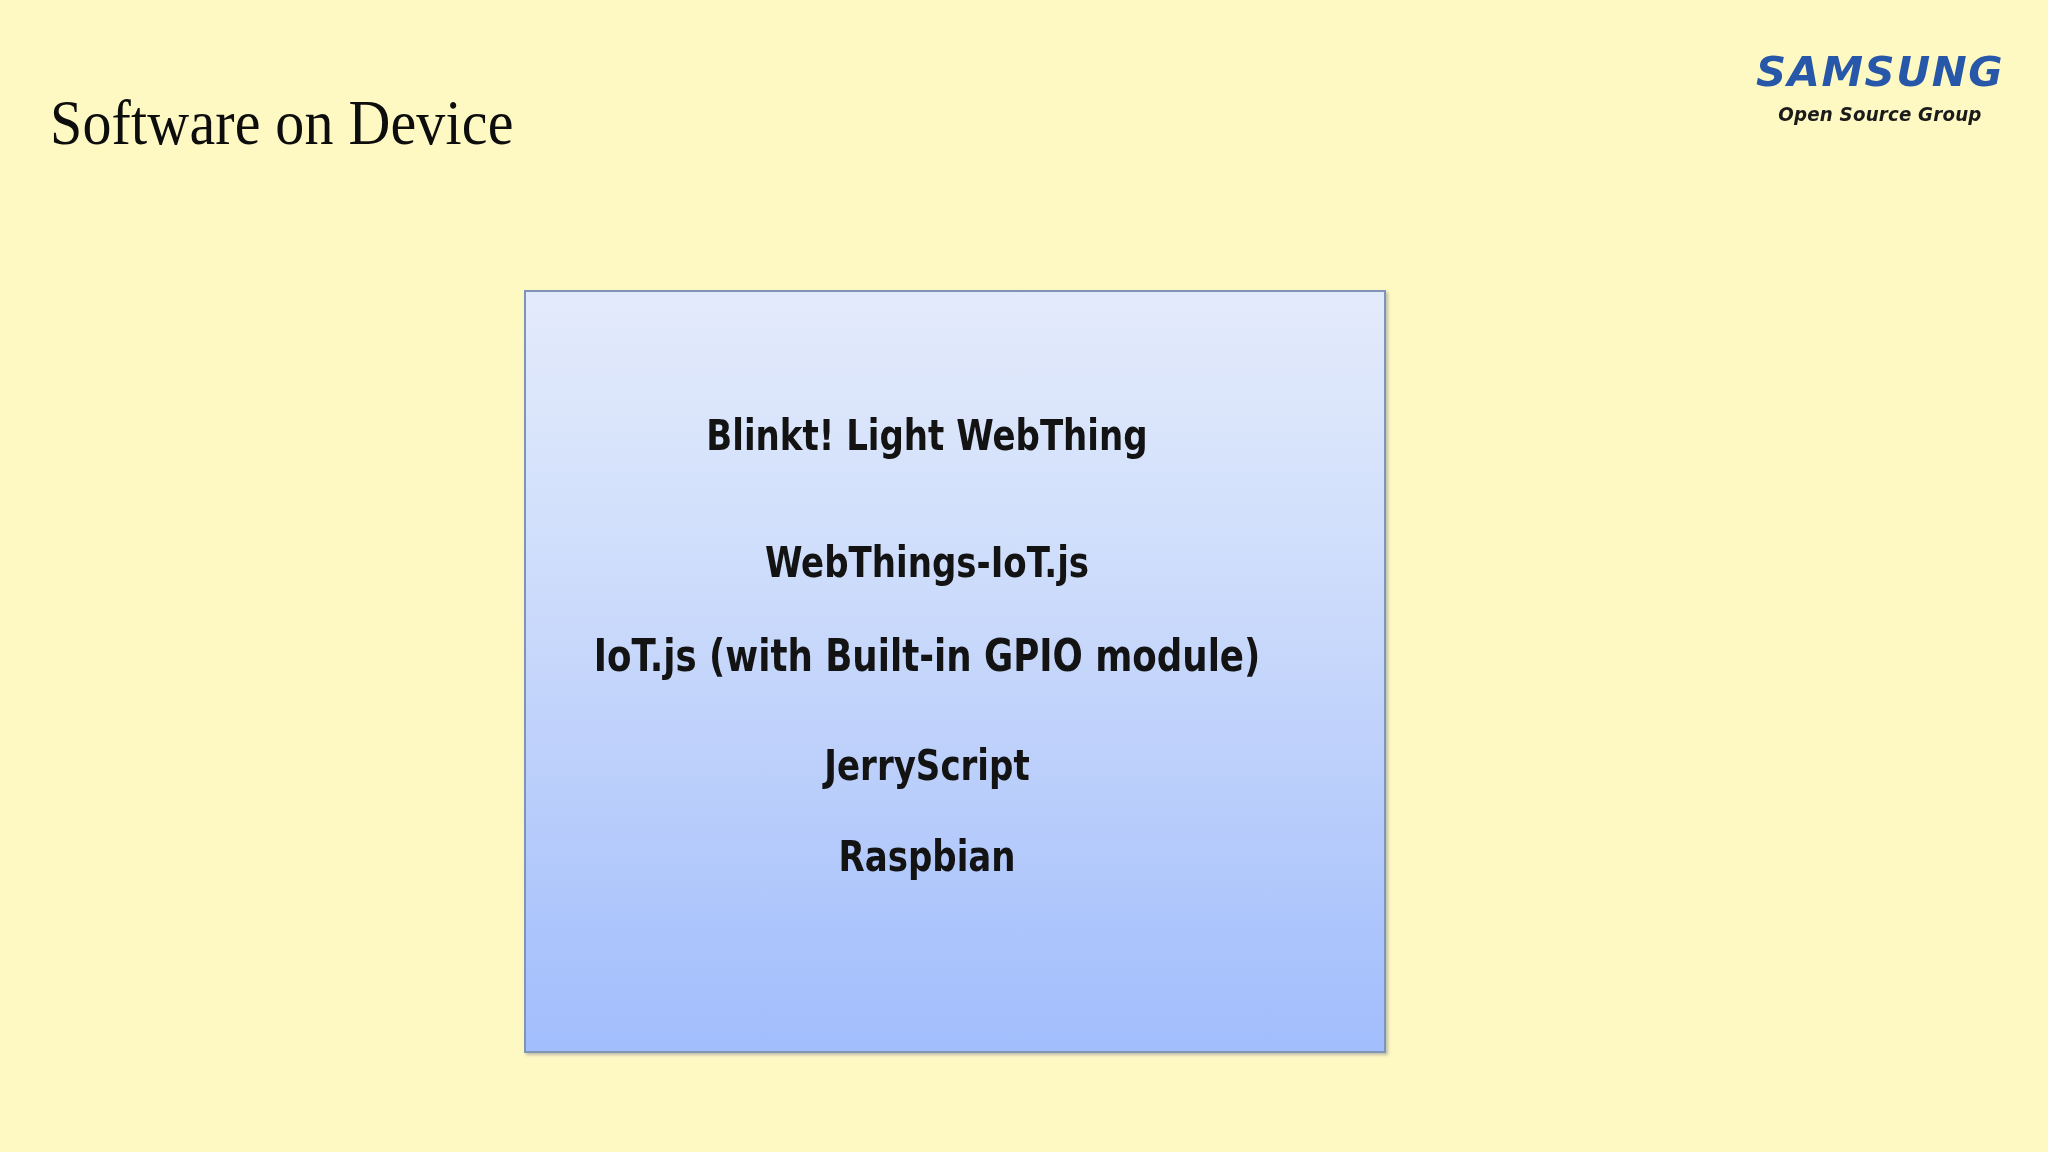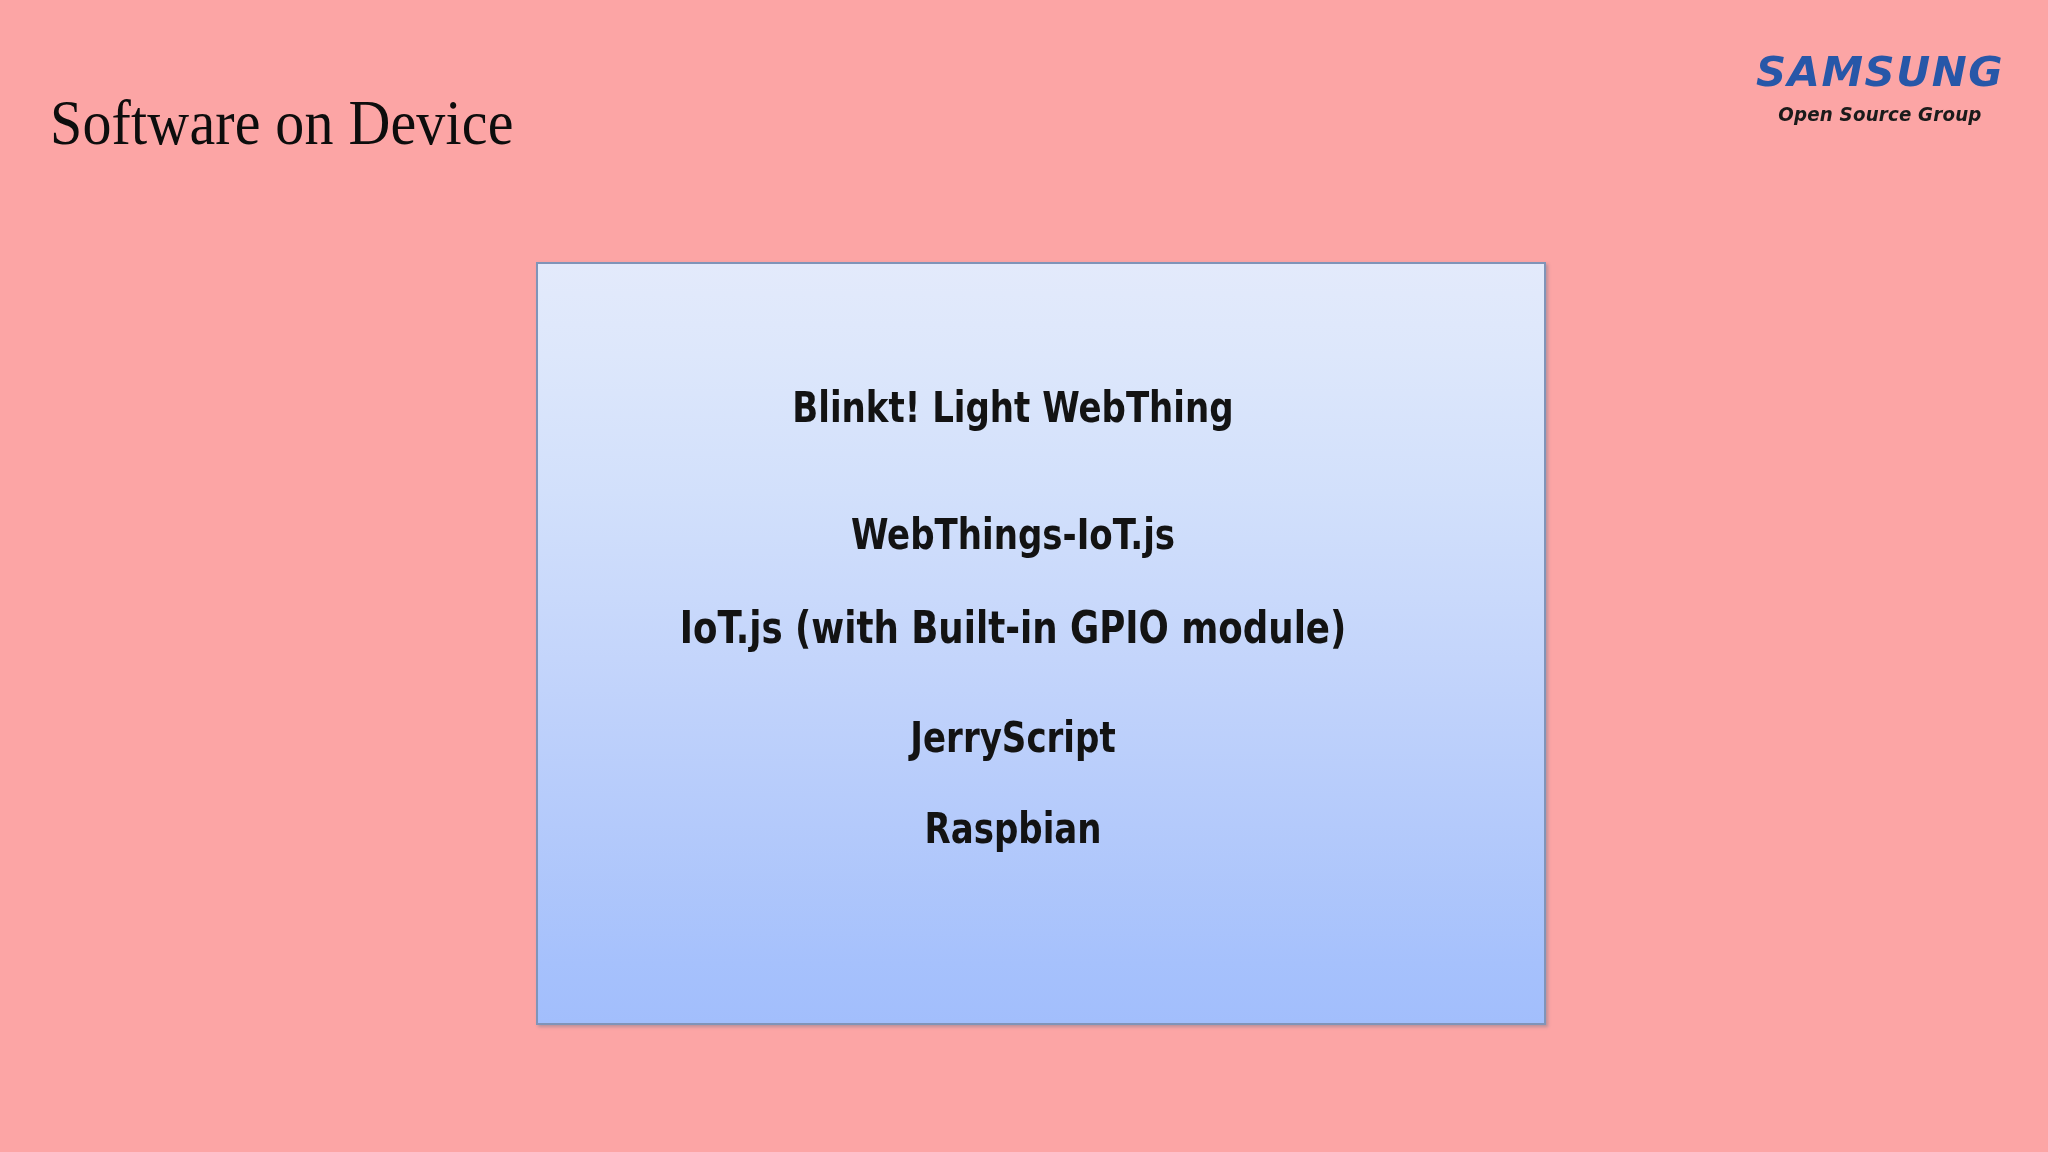--- a/index.html
+++ b/index.html
@@ -13,21 +13,21 @@
     height: 1152px;
     overflow: hidden;
     font-family: "Liberation Sans", sans-serif;
     -webkit-font-smoothing: antialiased;
   }
 
   .slide {
     position: relative;
     width: 2048px;
     height: 1152px;
-    background: #fca5a5;
+    background: #fef9c3;
   }
 
   
   .slide-title {
     position: absolute;
     left: 50px;
     top: 48px;
     font-family: "Liberation Serif", "DejaVu Serif", serif;
     font-size: 63px;
     font-weight: 400;
@@ -68,39 +68,38 @@
     line-height: 1;
     margin-top: 12px;
     white-space: nowrap;
     transform: scaleX(0.96);
   }
 
   
   .stack-box {
     position: absolute;
     left: 524px;
-    top: 262px;
-    width: 1010px;
+    top: 290px;
+    width: 862px;
     height: 763px;
     box-sizing: border-box;
     border: 2px solid #8094b8;
     background: linear-gradient(
         to bottom,
         #e3eafb 0%,
         #dde7fb 12%,
         #d2e0fb 30%,
         #c4d5fb 52%,
         #b4cafb 74%,
         #a6c1fc 92%,
         #a2befc 100%);
     box-shadow: 2px 2px 3px rgba(110, 120, 140, 0.45);
     display: flex;
     flex-direction: column;
     align-items: center;
-    margin-left: 12px;
   }
 
   .stack-layer {
     width: 100%;
     text-align: center;
     font-family: "DejaVu Sans Condensed", "Liberation Sans Narrow", "Liberation Sans", sans-serif;
     font-weight: 700;
     color: #131313;
     line-height: 1;
     white-space: nowrap;

